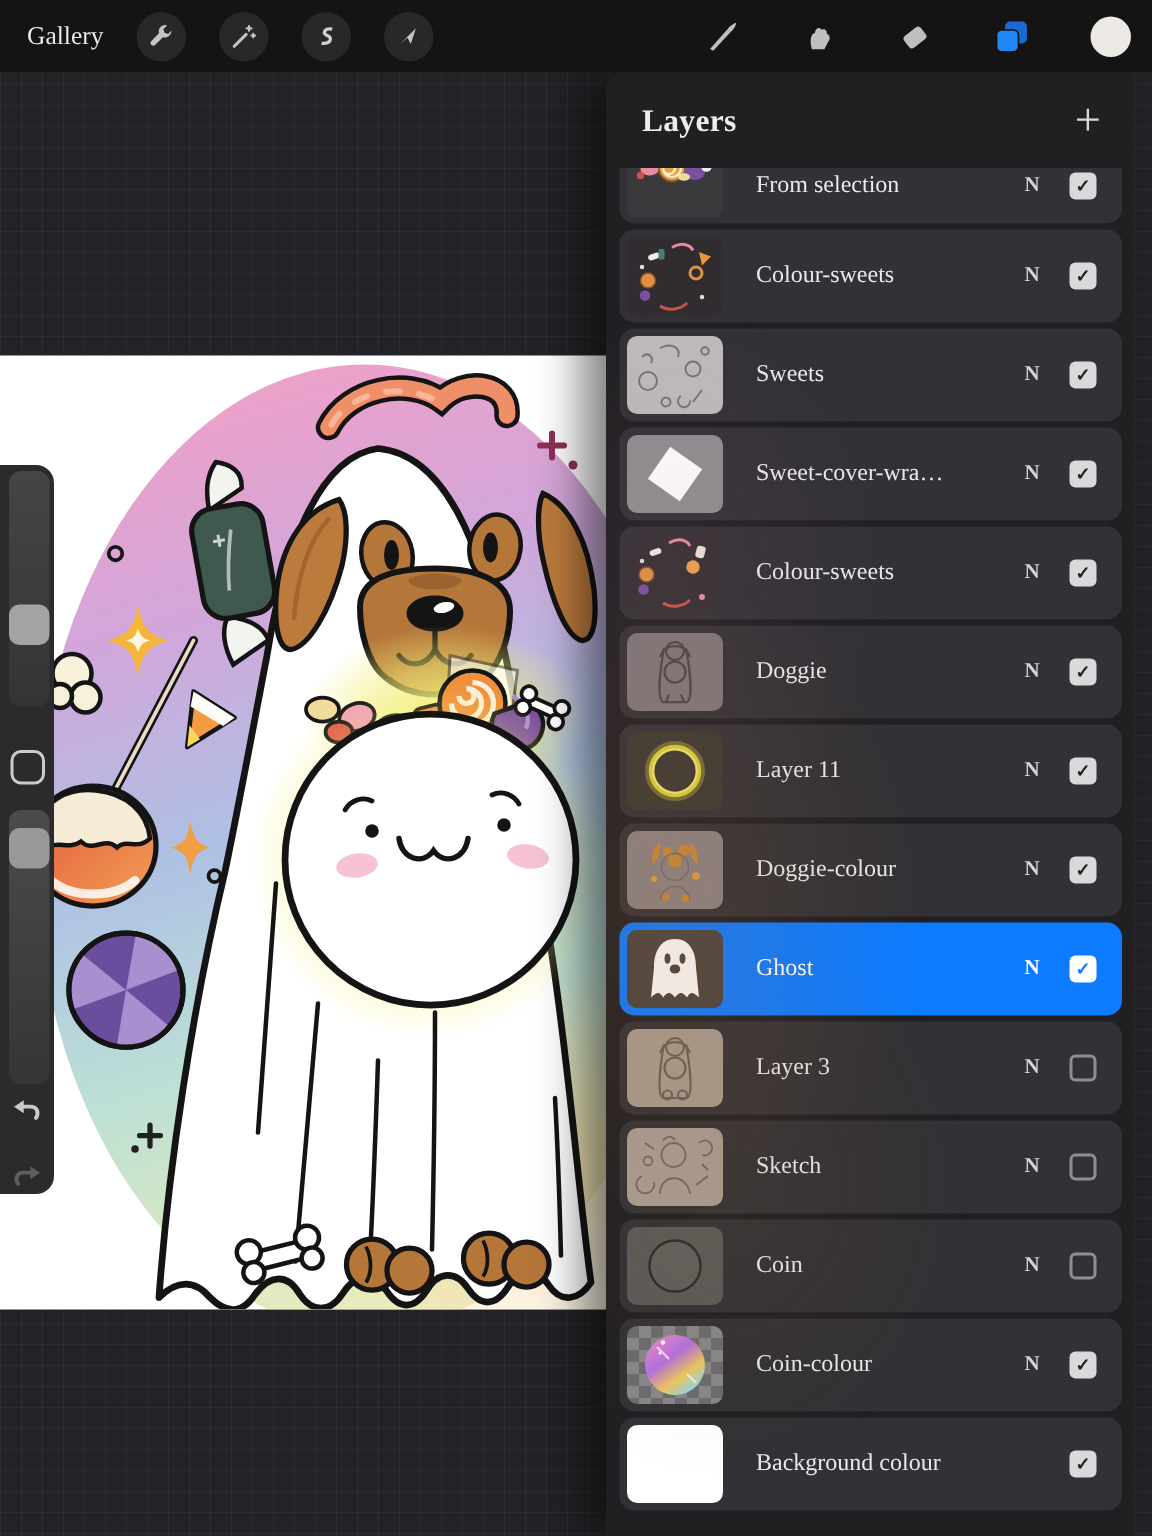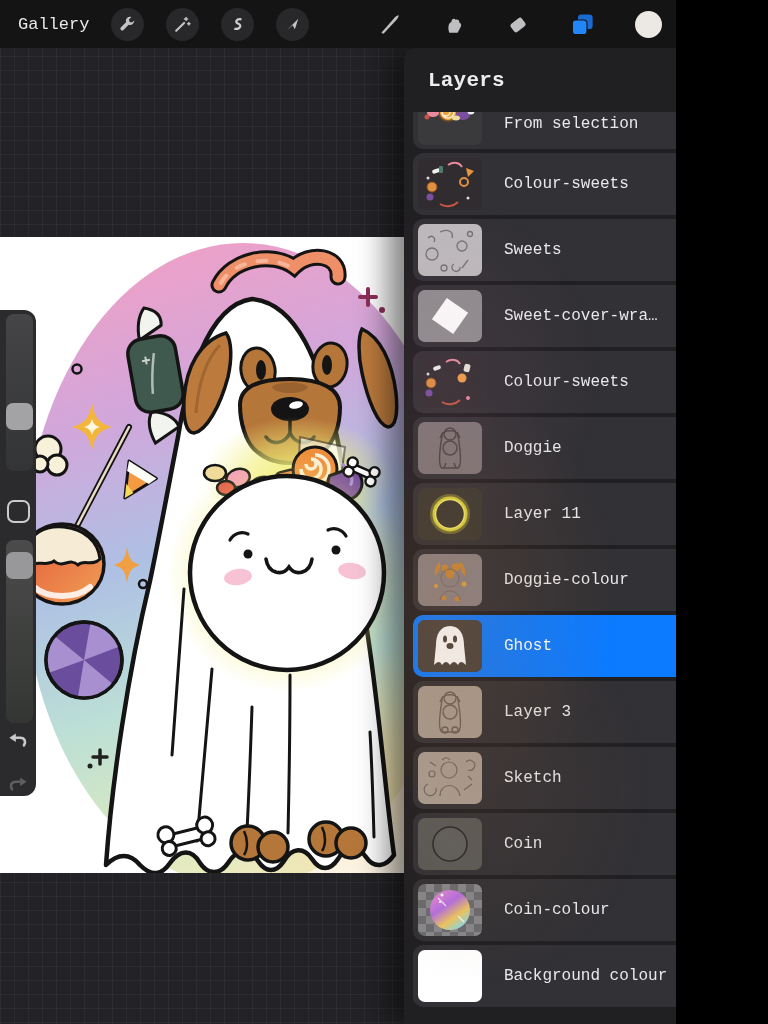--- a/index.html
+++ b/index.html
@@ -1,18 +1,18 @@
 <!DOCTYPE html>
 <html><head>
 <meta charset="utf-8">
 <style>
   html,body{margin:0;padding:0;background:#000;}
   *{box-sizing:border-box;}
-  .screen{position:relative;width:676px;height:1024px;overflow:hidden;
-    font-family:Liberation Mono, monospace;
+  .screen{position:relative;width:768px;height:1024px;overflow:hidden;
+    font-family:Liberation Serif, serif;
     background-color:#232226;
     background-image:
       linear-gradient(rgba(255,255,255,.045) 1px, transparent 1px),
       linear-gradient(90deg, rgba(255,255,255,.045) 1px, transparent 1px);
     background-size:14px 14px;}
   
   .toolbar{position:absolute;top:0;left:0;right:0;height:48px;background:#141415;
     display:flex;align-items:center;z-index:40;}
   .gallery{color:#e9e9ea;font-size:17px;margin-left:18px;}
   .tool-circ{width:33px;height:33px;border-radius:50%;background:#28282b;

